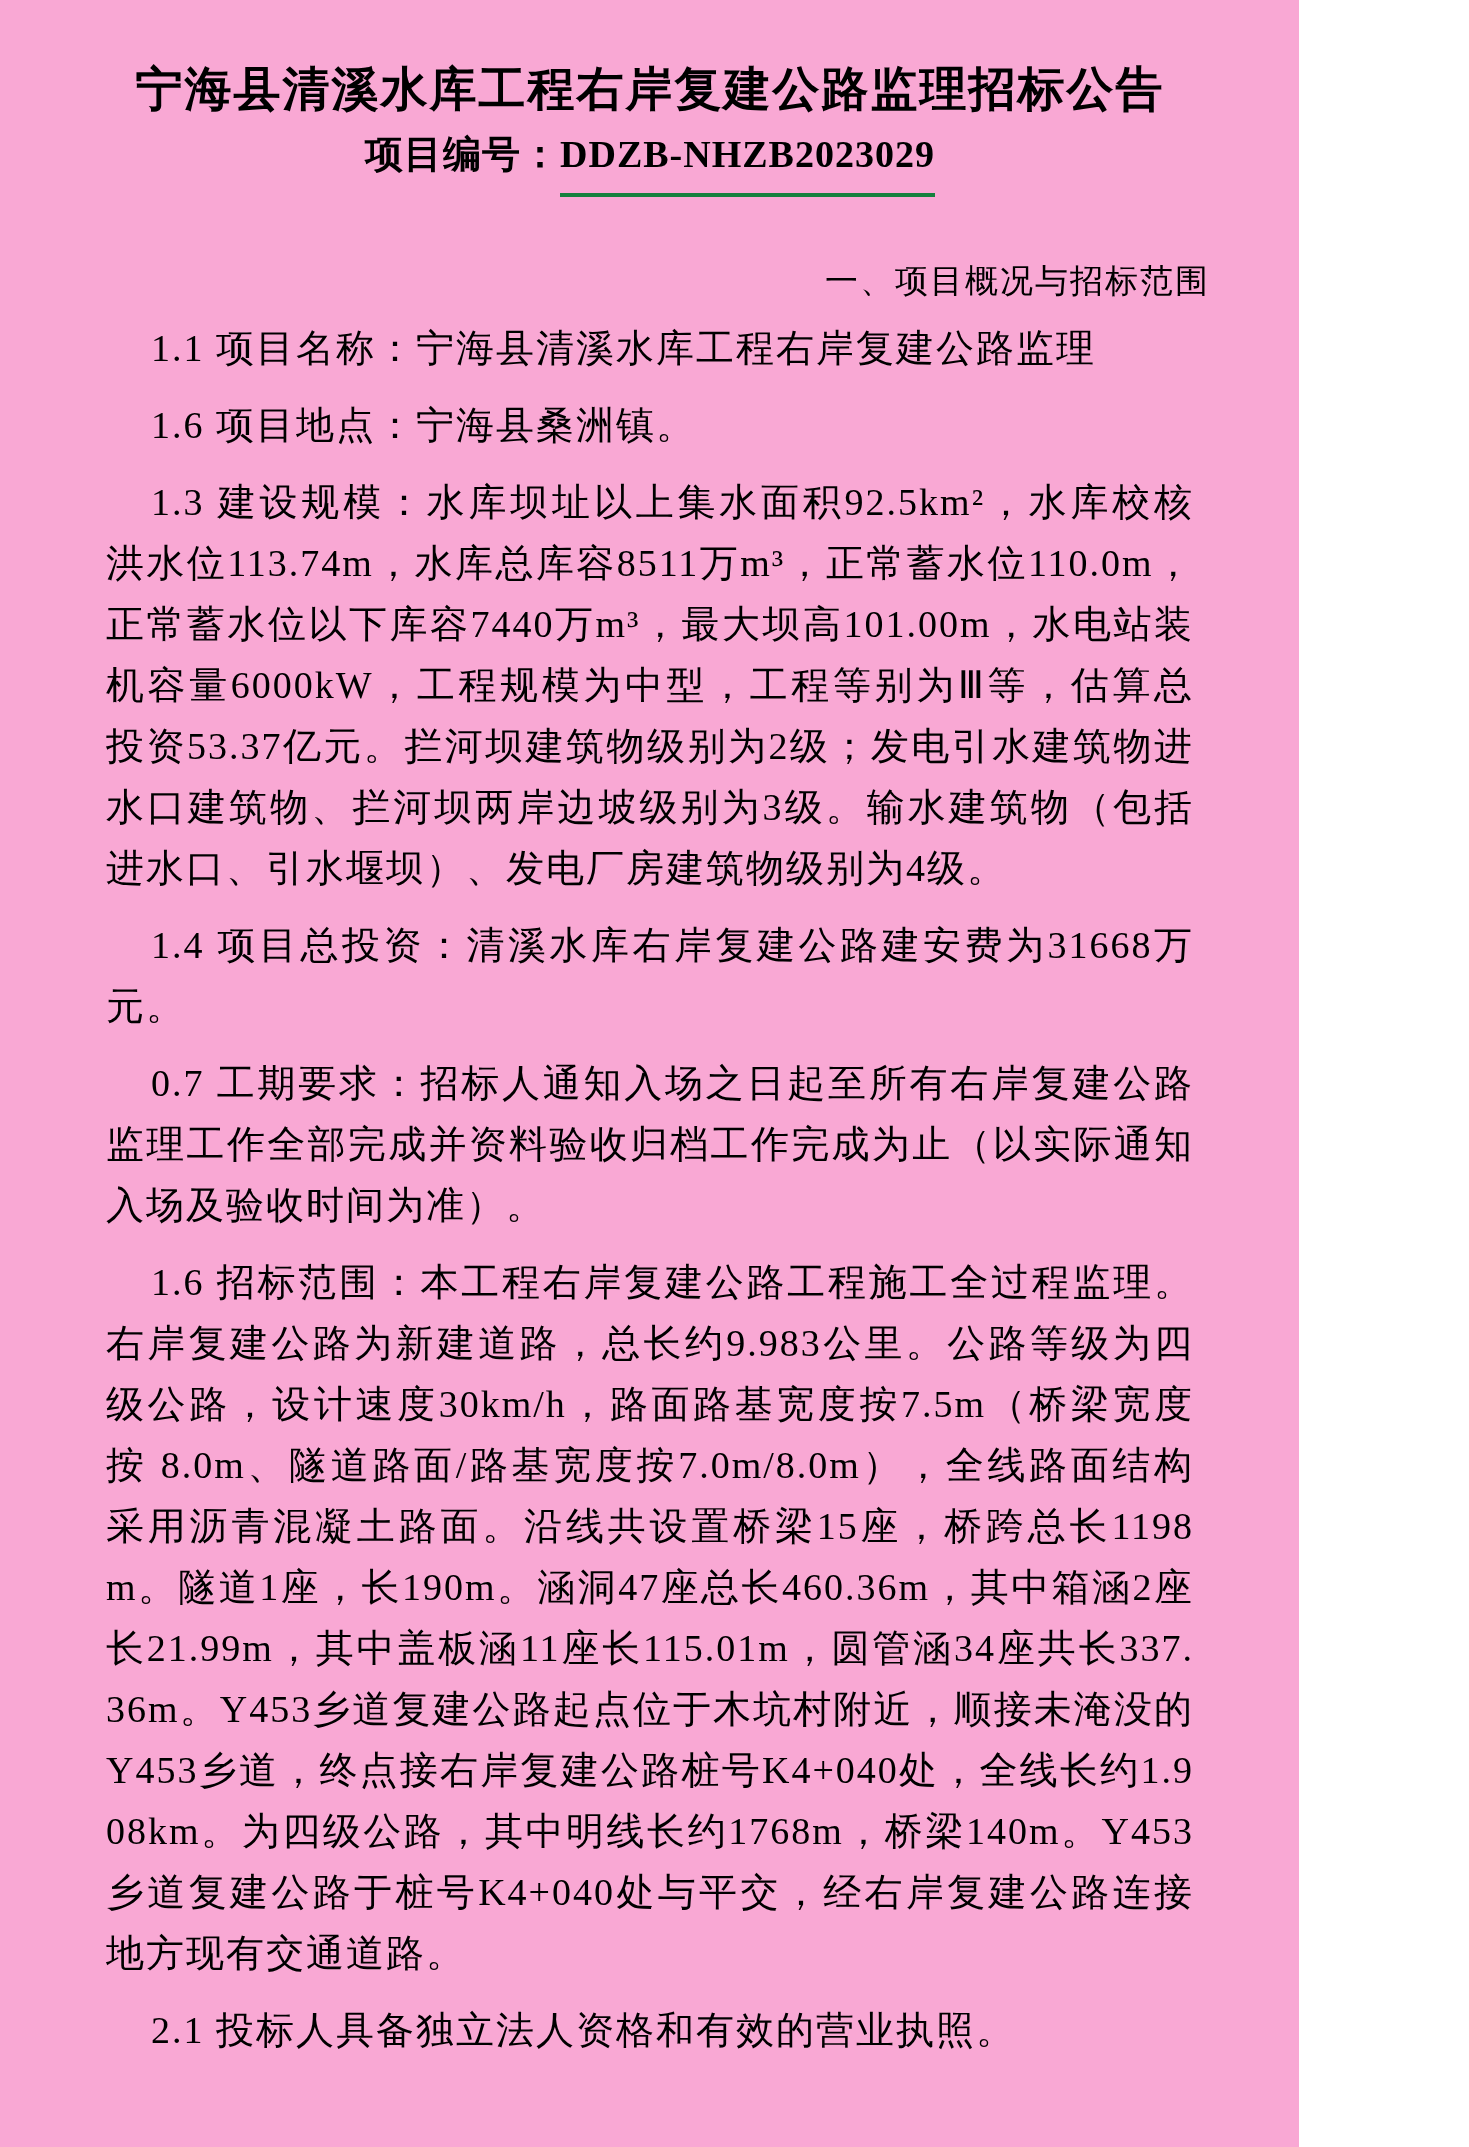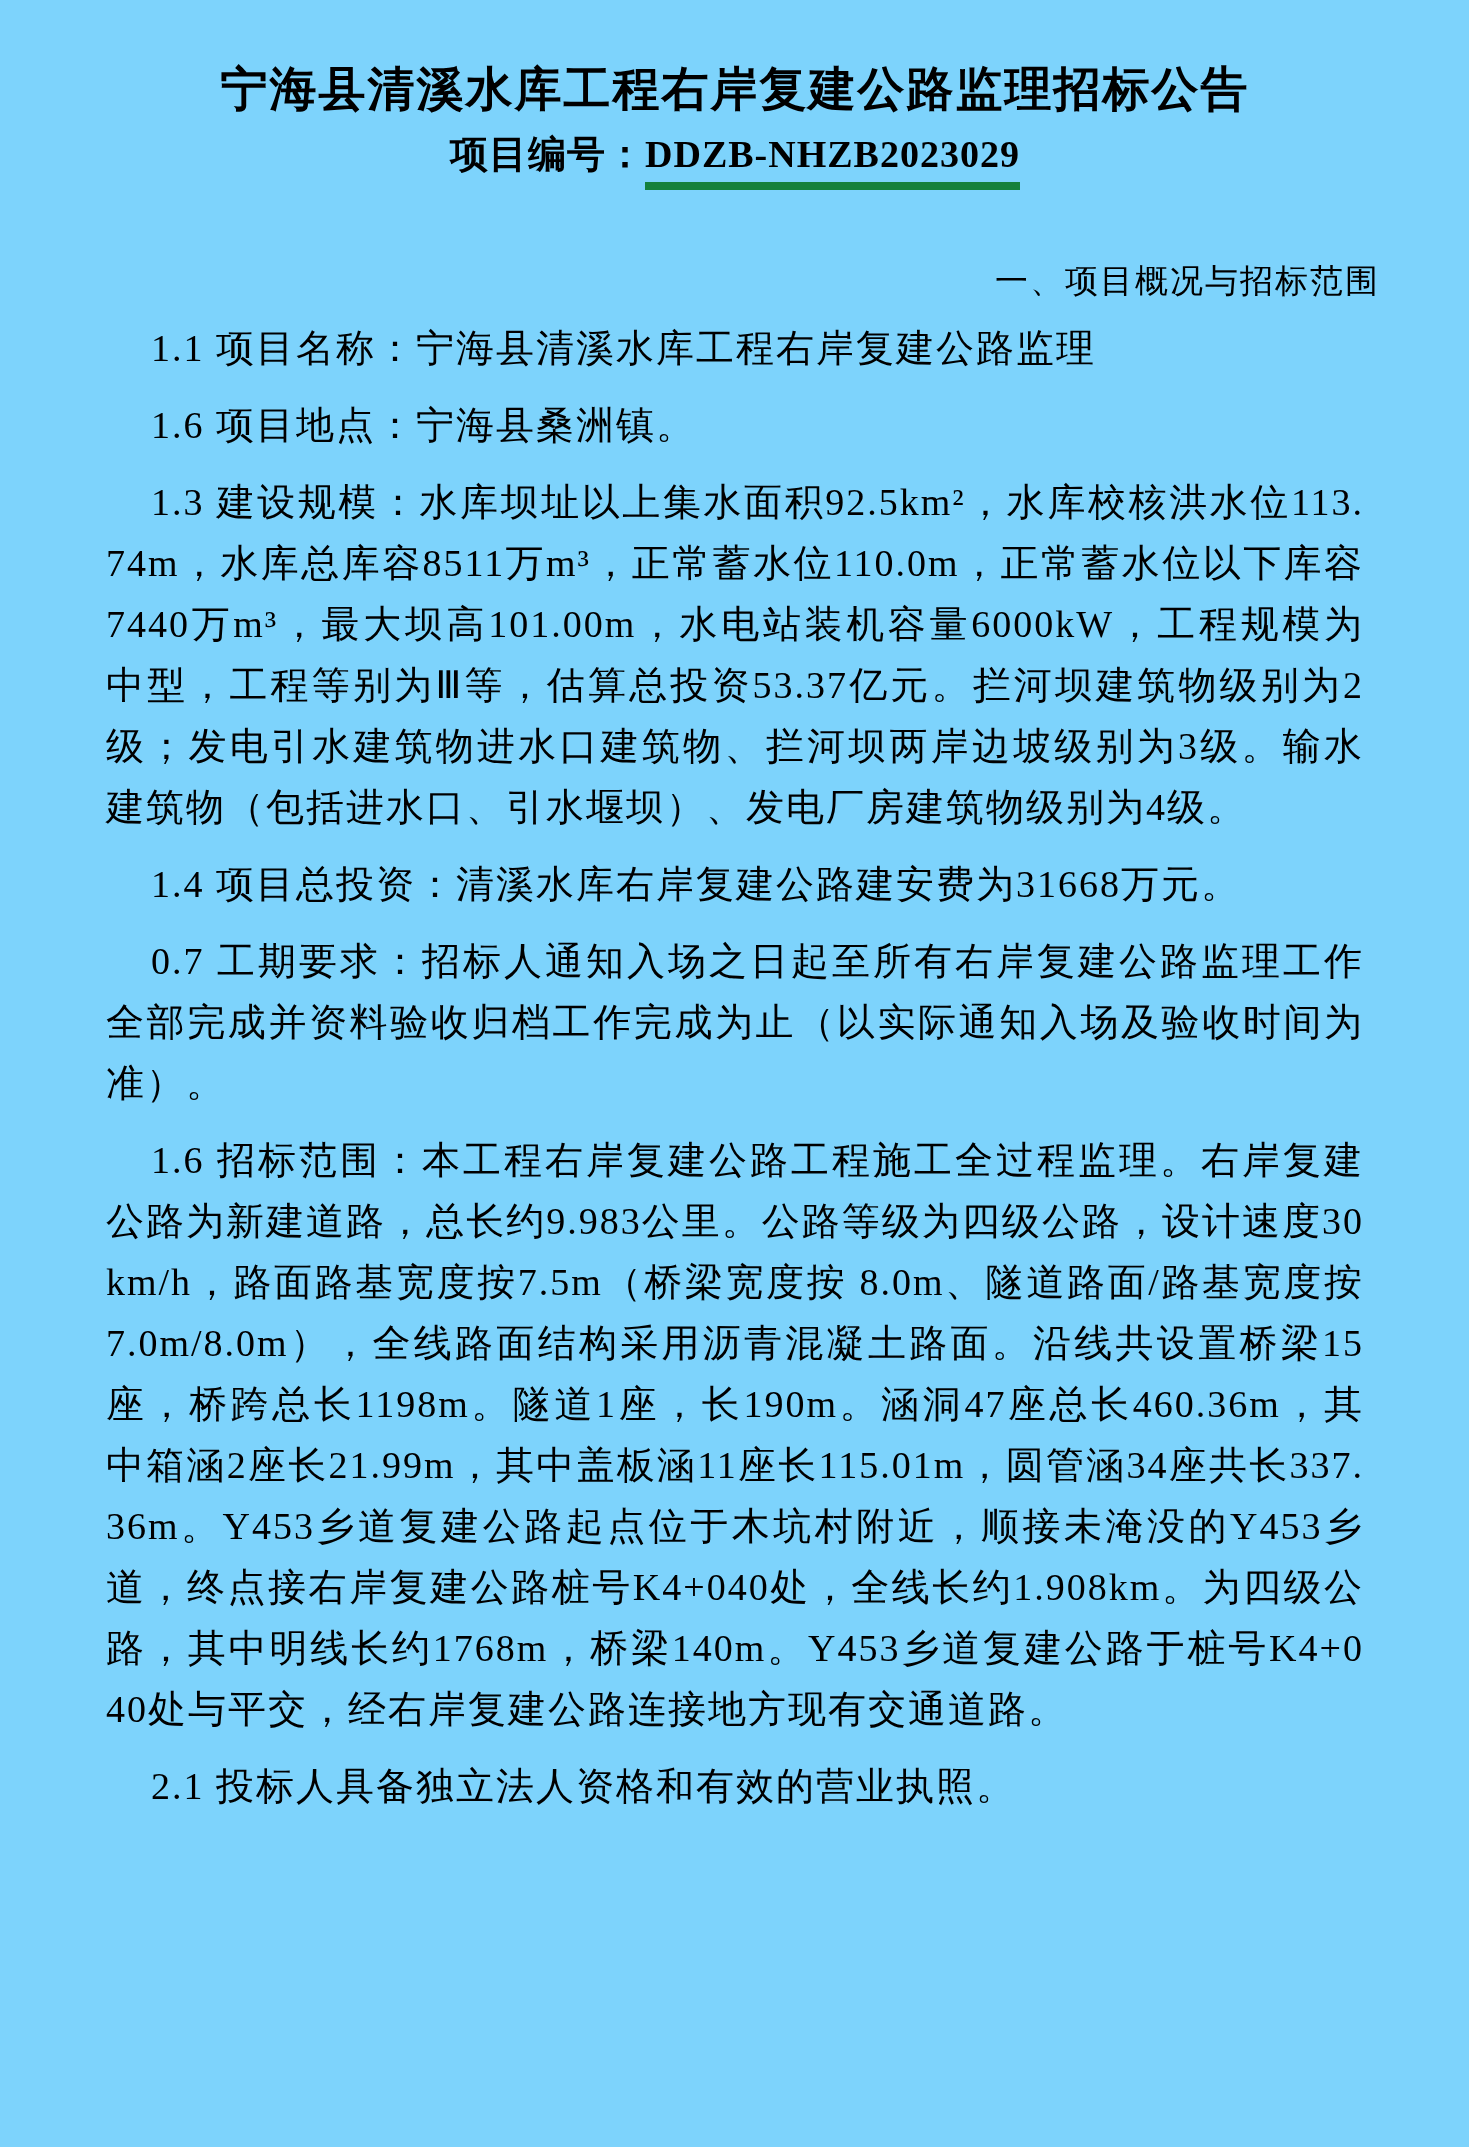--- a/index.html
+++ b/index.html
@@ -9,44 +9,44 @@
   }
   body {
     width: 1469px;
     height: 2147px;
     overflow: hidden;
     font-family: "Liberation Serif", serif;
     color: #000000;
   }
   .page {
     box-sizing: border-box;
-    width: 1469px;
+    width: 1299px;
     height: 2147px;
     padding: 62px 89px 0 90px;
-    background: #7dd3fc;
+    background: #f9a8d4;
   }
   .doc-title {
     text-align: center;
     font-size: 47px;
     font-weight: bold;
     line-height: 1.15;
     letter-spacing: 2px;
     margin: 0;
   }
   .doc-subtitle {
     text-align: center;
     font-size: 38px;
     font-weight: bold;
     letter-spacing: 1px;
     margin-top: 17px;
     line-height: 1.15;
   }
   .project-no {
-    border-bottom: 8px solid #15803d;
-    padding-bottom: 7px;
+    border-bottom: 4px solid #15803d;
+    padding-bottom: 18px;
   }
   .section-heading {
     font-size: 33px;
     letter-spacing: 2px;
     line-height: 1.25;
     margin: 0;
     text-align: right;
   }
   .section-heading.first {
     margin-top: 84px;

